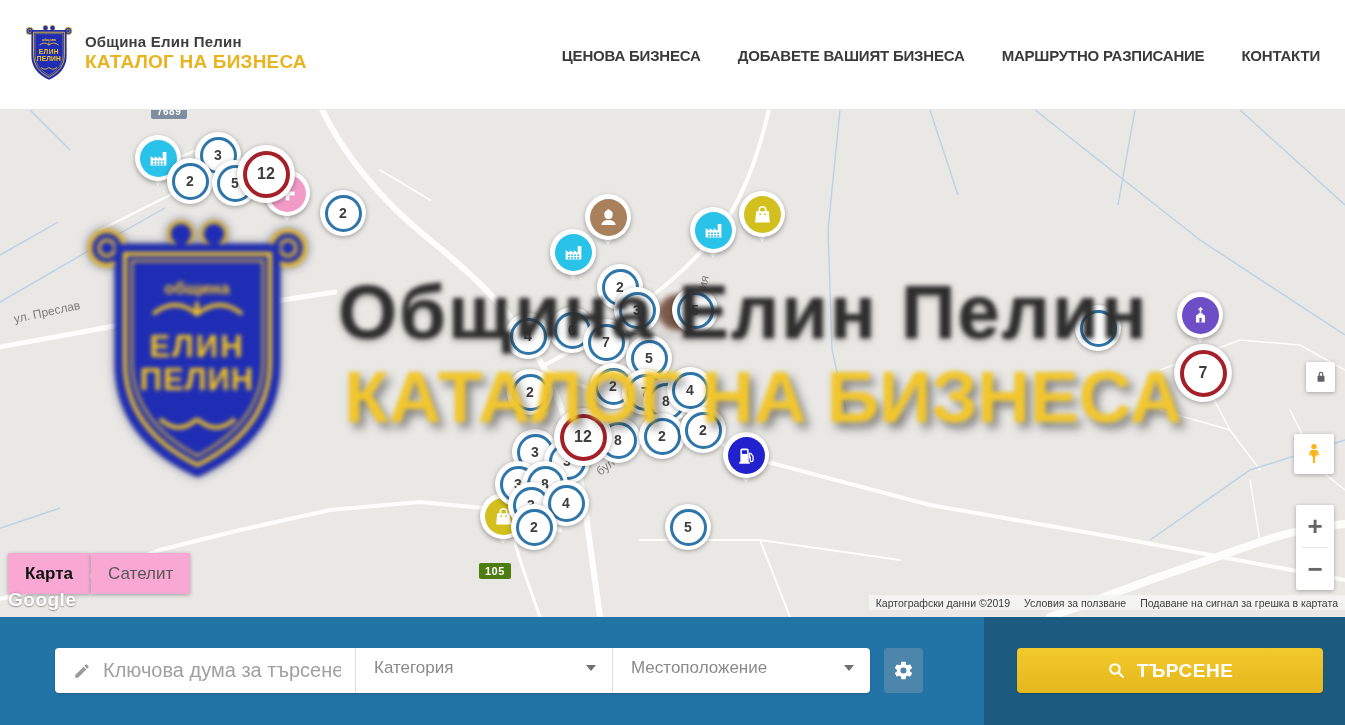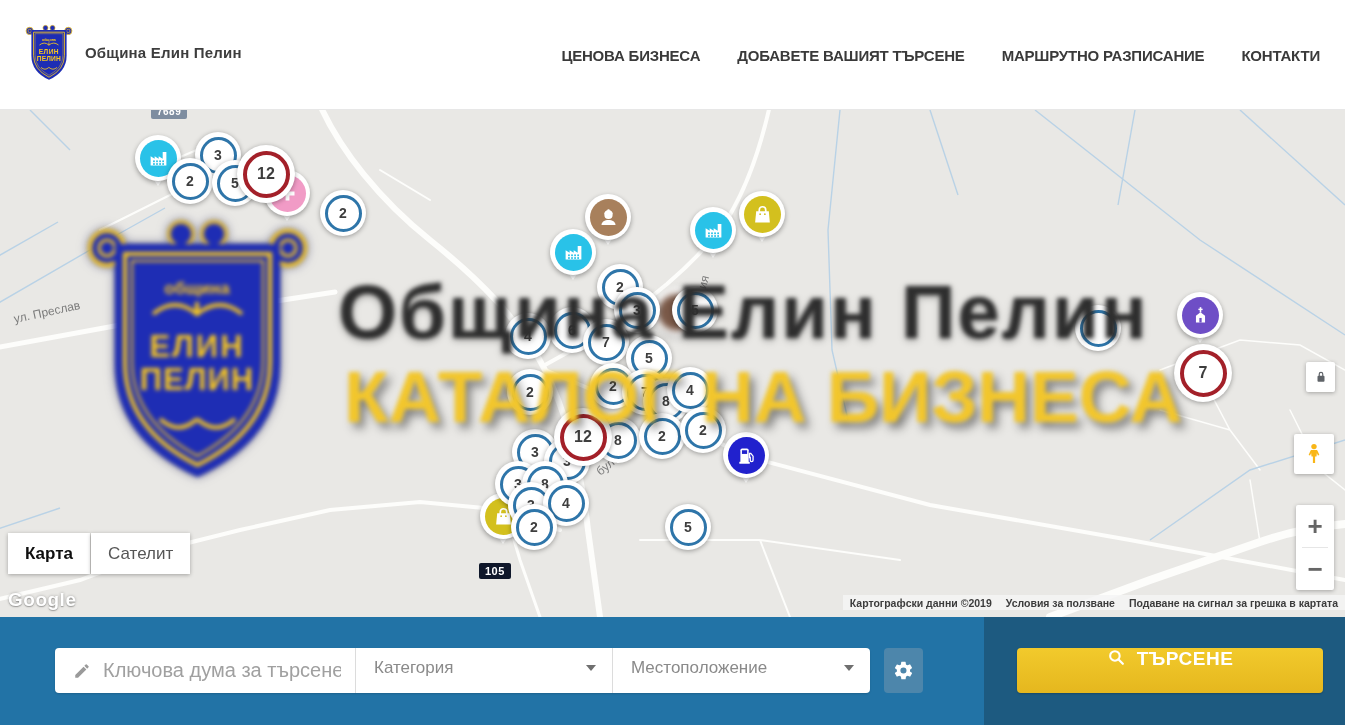--- a/index.html
+++ b/index.html
@@ -18,21 +18,21 @@
   .nav { position:absolute; right:25px; top:0; height:110px; display:flex; align-items:center; gap:37px; }
   .nav a { text-decoration:none; color:#3a3a3a; font-size:15px; font-weight:bold;
     letter-spacing:-0.2px; cursor:pointer; }
 
   
   .map { position:absolute; top:110px; left:0; width:1345px; height:507px; background:#e9e8e5; overflow:hidden; }
   .map svg.roads { position:absolute; top:0; left:0; }
   .street-label { position:absolute; color:#7c7c7c; font-size:12px; white-space:nowrap; transform-origin:left center; }
   .road-badge { position:absolute; background:#7e8da0; color:#fff; font-size:10px; font-weight:bold;
     padding:2px 6px; border-radius:2px; letter-spacing:.5px; }
-  .road-badge.b105 { background:#0f172a; font-size:11px; }
+  .road-badge.b105 { background:#4d7c0f; font-size:11px; }
 
   
   .pin { position:absolute; width:46px; height:58px; z-index:4; cursor:pointer; }
   .pin-tail { position:absolute; left:13px; top:36px; width:0; height:0;
     border:10px solid transparent; border-top:15px solid #fff; }
   .pin-head { position:absolute; left:0; top:0; width:46px; height:46px; border-radius:50%;
     background:#fff; box-shadow:0 2px 5px rgba(0,0,0,.35); display:flex; align-items:center; justify-content:center; }
   .pin-inner { width:37px; height:37px; border-radius:50%; background:var(--c); color:var(--c);
     display:flex; align-items:center; justify-content:center; }
   .pin-inner svg { width:21px; height:21px; }
@@ -48,28 +48,28 @@
 
   
   .wm-title { position:absolute; left:338px; top:158px; font-size:76px; font-weight:bold; color:#2e2e2e;
     letter-spacing:2px; filter:blur(2.3px); text-shadow:0 2px 6px rgba(0,0,0,.35); z-index:10; white-space:nowrap; }
   .wm-subtitle { position:absolute; left:344px; top:245px; font-size:73px; font-weight:bold; color:#f2c62c;
     letter-spacing:0px; filter:blur(2px); text-shadow:5px 6px 9px rgba(30,30,30,.55); z-index:10; white-space:nowrap; }
   .wm-crest { position:absolute; left:85px; top:104px; z-index:11; filter:blur(2.3px) drop-shadow(0 0 5px rgba(0,5,60,.55)); }
 
   
   .maptype { position:absolute; left:8px; top:423px; display:flex; z-index:20; }
-  .maptype .mt-btn { background:#ffffff; height:41px; display:flex; align-items:center; padding:0 17px;
-    font-size:17px; color:#565656; box-shadow:0 1px 4px rgba(0,0,0,.3); cursor:pointer; }
+  .maptype .mt-btn { background:#f9a8d4; height:41px; display:flex; align-items:center; padding:0 17px;
+    font-size:17px; color:#565656; box-shadow:0 1px 4px rgba(0,0,0,.3); cursor:pointer;margin-top:20px; }
   .maptype .mt-btn.active { font-weight:bold; color:#0f0f0f; margin-right:1px; }
   .google-logo { position:absolute; left:8px; bottom:6px; color:#fff; font-size:19px; font-weight:bold;
     letter-spacing:.5px; text-shadow:0 0 3px rgba(0,0,0,.3),0 1px 1px rgba(0,0,0,.25); z-index:20; cursor:pointer; }
   .attribution { position:absolute; right:0; bottom:7px; display:flex; background:rgba(245,245,245,.85);
     font-size:10.5px; color:#3c3c3c; z-index:20; align-items:center; height:15px; }
-  .attribution span { padding:0 7px; white-space:nowrap;font-weight:bold; }
+  .attribution span { padding:0 7px; white-space:nowrap; }
   .ctrl-lock { position:absolute; left:1306px; top:252px; width:29px; height:30px; background:#fff; border-radius:2px;
     box-shadow:0 1px 4px rgba(0,0,0,.3); display:flex; align-items:center; justify-content:center; z-index:20; cursor:pointer; }
   .ctrl-pegman { position:absolute; left:1294px; top:324px; width:40px; height:40px; background:#fff; border-radius:2px;
     box-shadow:0 1px 4px rgba(0,0,0,.3); display:flex; align-items:center; justify-content:center; z-index:20; cursor:pointer; }
   .ctrl-zoom { position:absolute; left:1296px; top:395px; width:38px; height:85px; background:#fff; border-radius:2px;
     box-shadow:0 1px 4px rgba(0,0,0,.3); display:flex; flex-direction:column; z-index:20; }
   .zoom-btn { flex:1; display:flex; align-items:center; justify-content:center; font-size:26px; color:#666;
     cursor:pointer; font-weight:bold; }
   .zoom-sep { height:1px; background:#e6e6e6; margin:0 6px; }
 
@@ -87,21 +87,21 @@
   .sf-select { display:flex; align-items:center; justify-content:space-between; padding:0 16px 5px 18px;
     font-size:17px; color:#8a8a8a; cursor:pointer; }
   .sf-select.cat { width:256px; }
   .sf-select.loc { width:257px; }
   .caret { width:0; height:0; border-left:5px solid transparent; border-right:5px solid transparent;
     border-top:6px solid #6f6f6f; }
   .gear-btn { position:absolute; left:884px; top:31px; width:39px; height:45px; background:#4d86ab;
     border-radius:4px; display:flex; align-items:center; justify-content:center; cursor:pointer; }
   .gear-btn svg { width:21px; height:21px; }
   .search-btn { position:absolute; left:1017px; top:31px; width:306px; height:45px; border:none; cursor:pointer;
-    background:linear-gradient(#f2ca2c,#e5b71e); border-radius:4px; display:flex; 
+    background:linear-gradient(#f2ca2c,#e5b71e); border-radius:4px; display:flex; align-items:center;
     justify-content:center; gap:11px; color:#fff; font-weight:bold; font-size:19px; letter-spacing:.5px;
     font-family:"Liberation Sans", sans-serif; box-shadow:0 1px 2px rgba(0,0,0,.2); }
   .search-btn svg { width:19px; height:19px; }
 </style>
 </head>
 <body>
 
 <div class="page">
 
   <div class="header">
@@ -119,25 +119,26 @@
         <path d="M40 40 H185 V148 Q185 215 112.5 251 Q40 215 40 148 Z" fill="none" stroke="#f5c521" stroke-width="4"></path>
         <path d="M47 47 H178 V146 Q178 207 112.5 242 Q47 207 47 146 Z" fill="none" stroke="#f5c521" stroke-width="2"></path>
         <text x="112" y="80" fill="#f5c521" font-size="17" font-weight="bold" text-anchor="middle">община</text>
         <path d="M68 100 Q90 82 112 100 M112 100 Q135 82 157 100 M112 88 v14" stroke="#f5c521" fill="none" stroke-width="4"></path>
         <text x="112" y="143" fill="#f5c521" font-size="31" font-weight="bold" text-anchor="middle" letter-spacing="2">ЕЛИН</text>
         <text x="112" y="176" fill="#f5c521" font-size="31" font-weight="bold" text-anchor="middle" letter-spacing="1">ПЕЛИН</text>
         <path d="M75 205 Q94 222 112 205 M112 205 Q131 222 150 205" stroke="#f5c521" fill="none" stroke-width="4"></path>
       </svg>
       <div class="brand-text">
         <span class="brand-title">Община Елин Пелин</span>
+        <span class="brand-subtitle">КАТАЛОГ НА БИЗНЕСА</span>
       </div>
     </div>
     <nav class="nav" id="main-nav">
         <a>ЦЕНОВА БИЗНЕСА</a>
-        <a>ДОБАВЕТЕ ВАШИЯТ ТЪРСЕНЕ</a>
+        <a>ДОБАВЕТЕ ВАШИЯТ БИЗНЕСА</a>
         <a>МАРШРУТНО РАЗПИСАНИЕ</a>
         <a>КОНТАКТИ</a>
       </nav>
   </div>
 
   <div class="map" id="map">
     <svg class="roads" width="1345" height="507" viewBox="0 0 1345 507">
       <g stroke="#fdfdfb" fill="none" stroke-linecap="round">
         <path d="M-5 238 L120 215 L250 195 L335 182" stroke-width="5"></path>
         <path d="M320 -5 C340 40 380 90 430 130 C480 170 520 210 545 260 C565 300 580 350 588 420 L600 507" stroke-width="6"></path>

